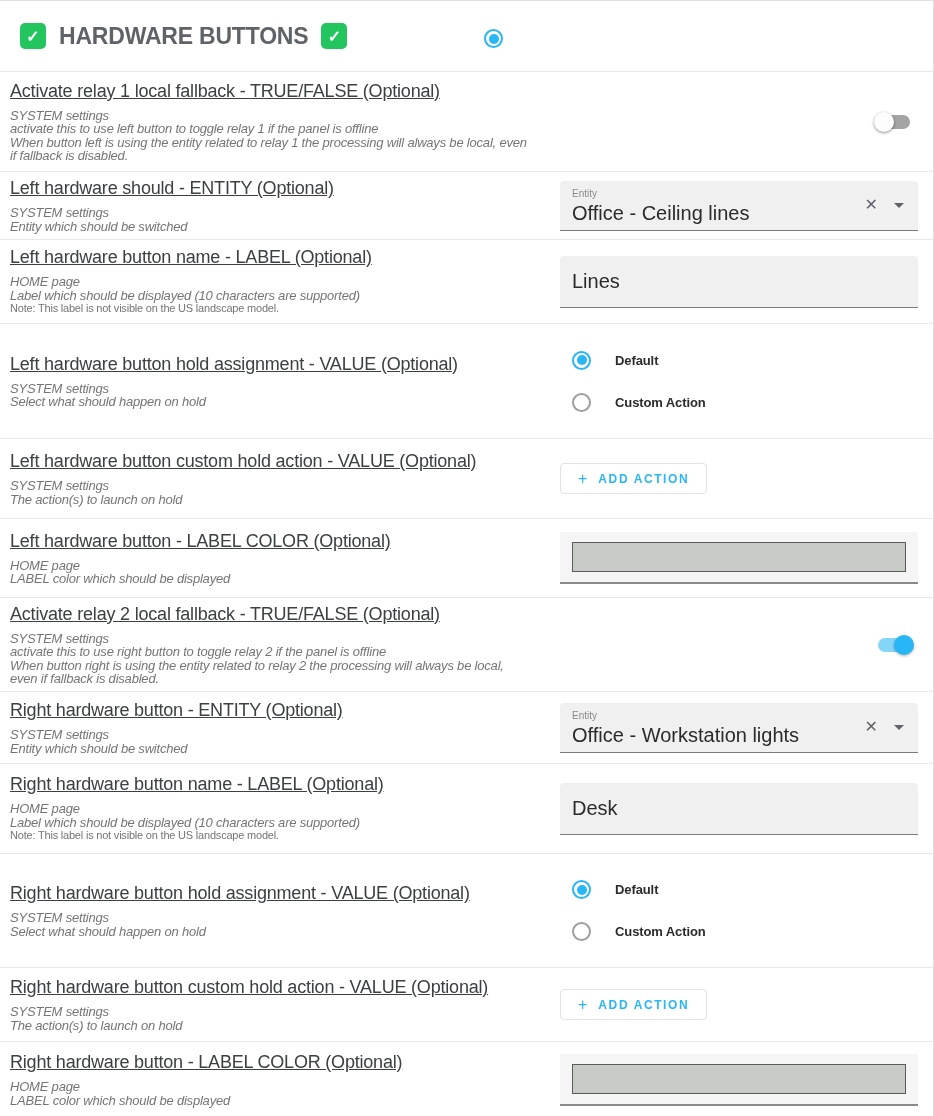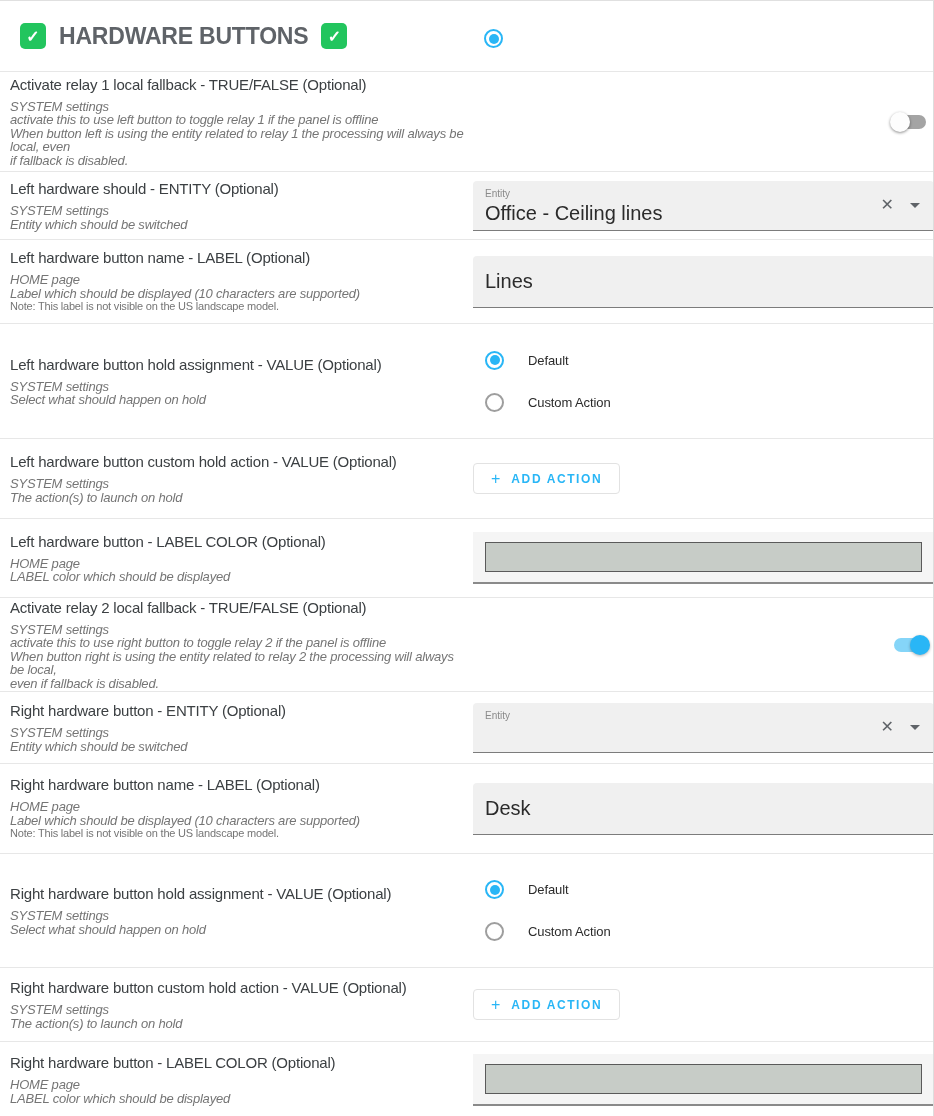--- a/index.html
+++ b/index.html
@@ -13,23 +13,23 @@
   .check{width:26px;height:26px;border-radius:5px;background:#22c55e;color:#fff;
          display:flex;align-items:center;justify-content:center;
          font-size:16px;font-weight:bold;flex:none;}
   h1{font-size:23px;font-weight:bold;color:#5f6368;margin:0 13px;letter-spacing:-0.2px;white-space:nowrap;}
   .header-radio{position:absolute;left:484px;top:28px;}
 
   
   .row{display:flex;align-items:center;border-top:1px solid #e7e7e7;
        box-sizing:border-box;padding-left:10px;}
   .left{flex:1;padding-right:8px;min-width:0;}
-  .right{width:461px;flex:none;box-sizing:border-box;
+  .right{width:374px;flex:none;box-sizing:border-box;padding-right:16px;
          display:flex;align-items:center;}
-  .title{font-size:15px;color:#3c4043;letter-spacing:-0.2px;margin-bottom:7px;}
+  .title{font-size:18px;color:#3c4043;letter-spacing:-0.2px;margin-bottom:7px;text-decoration:underline;}
   .meta{font-size:13px;font-style:italic;color:#757575;line-height:13.5px;
         white-space:pre-line;letter-spacing:-0.2px;}
   .note{font-size:11px;color:#757575;line-height:13.5px;letter-spacing:-0.2px;}
 
   
   .switch{position:relative;width:40px;height:22px;margin-left:auto;margin-right:4px;cursor:pointer;}
   .track{position:absolute;left:4px;right:4px;top:4px;height:14px;border-radius:7px;background:#a4a4a4;}
   .knob{position:absolute;top:1px;left:0;width:20px;height:20px;border-radius:50%;
         background:#fdfdfd;box-shadow:0 1px 3px rgba(0,0,0,.45);}
   .switch.on .track{background:#85d5f8;}
@@ -43,21 +43,21 @@
   .field-value{font-size:20px;color:#2b2b2b;padding:3px 12px 0;white-space:nowrap;overflow:hidden;}
   .text-field{height:52px;display:flex;align-items:center;cursor:text;}
   .text-field .field-value{padding:0 12px;}
   .clear{position:absolute;right:40px;top:50%;transform:translateY(-50%);
          font-size:16px;color:#5f6368;cursor:pointer;line-height:1;}
   .caret{position:absolute;right:14px;top:50%;transform:translateY(-40%);
          width:0;height:0;border-left:5px solid transparent;border-right:5px solid transparent;
          border-top:5px solid #5f6368;cursor:pointer;}
 
   
-  .radio-group{display:flex;flex-direction:column;gap:23px;padding-left:12px;}
+  .radio-group{display:flex;flex-direction:column;gap:23px;padding-left:12px;font-weight:bold;}
   .radio-option{display:flex;align-items:center;gap:24px;cursor:pointer;}
   .radio{width:19px;height:19px;border:2px solid #29b6f6;border-radius:50%;
          display:flex;align-items:center;justify-content:center;box-sizing:border-box;flex:none;background:#fff;}
   .radio.unselected{border-color:#9e9e9e;}
   .dot{width:10px;height:10px;border-radius:50%;background:#29b6f6;}
   .radio-label{font-size:13px;color:#2b2b2b;letter-spacing:-0.1px;}
 
   
   .add-action{height:31px;padding:0 17px;background:#fff;border:1px solid #e2e2e2;border-radius:4px;
               color:#29b6f6;font-weight:bold;font-size:12px;letter-spacing:1.6px;
@@ -195,20 +195,21 @@
 
 <div class="row" style="height:72px">
   <div class="left">
     <div class="title">Right hardware button - ENTITY (Optional)</div>
     <div class="meta">SYSTEM settings
 Entity which should be switched</div>
   </div>
   <div class="right">
     <div class="field entity-field">
       <div class="field-label">Entity</div>
+      <div class="field-value">Office - Workstation lights</div>
       <span class="clear">✕</span>
       <span class="caret"></span>
     </div>
   </div>
 </div>
 
 <div class="row" style="height:90px">
   <div class="left">
     <div class="title">Right hardware button name - LABEL (Optional)</div>
     <div class="meta">HOME page

